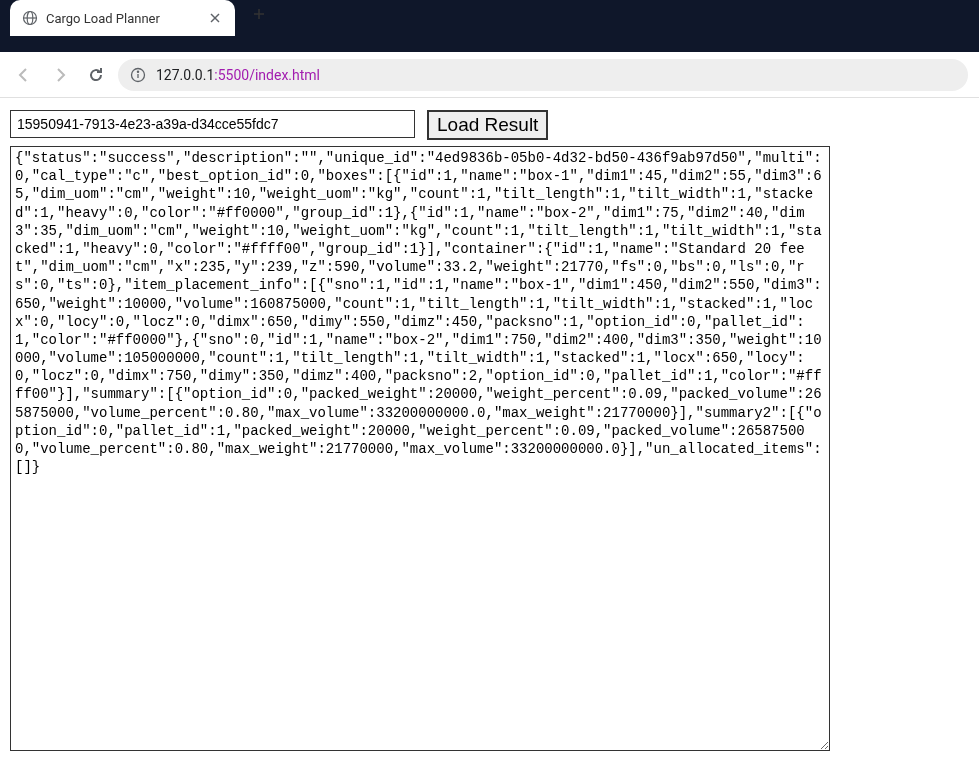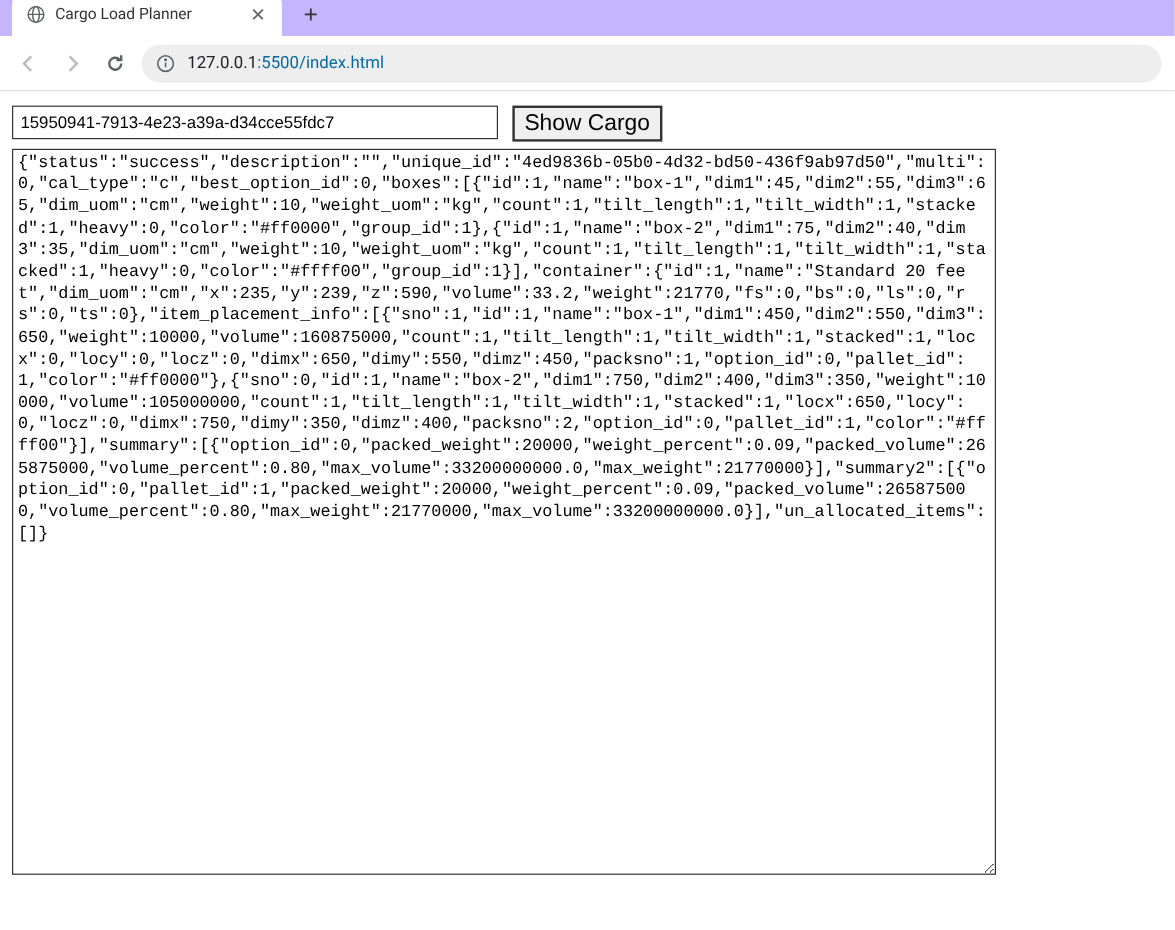--- a/index.html
+++ b/index.html
@@ -8,24 +8,24 @@
       padding: 0;
     }
     body {
       font-family: -apple-system, BlinkMacSystemFont, "Segoe UI", Roboto, sans-serif;
       background: #fff;
       width: 979px;
       height: 775px;
       overflow: hidden;
     }
     .browser-chrome {
-      background: #c4b5fd;
-      height: 30px;
-      display: flex;
-      align-items: flex-end;
+      background: #0f172a;
+      height: 52px;
+      display: flex;
+      align-items: flex-start;
       padding-left: 10px;
     }
     .tab {
       background: #fff;
       border-radius: 10px 10px 0 0;
       padding: 8px 12px;
       display: flex;
       align-items: center;
       gap: 8px;
       min-width: 225px;
@@ -99,21 +99,21 @@
       display: flex;
       align-items: center;
       justify-content: center;
       color: #5f6368;
     }
     .url-text {
       font-size: 14px;
       color: #202124;
     }
     .url-path {
-      color: #0369a1;
+      color: #a21caf;
     }
     .content {
       padding: 12px 10px;
     }
     .controls {
       display: flex;
       gap: 12px;
       margin-bottom: 6px;
     }
     .id-input {
@@ -201,16 +201,16 @@
     </span>
     <span class="url-text">
       <span>127.0.0.1</span><span class="url-path">:5500/index.html</span>
     </span>
   </div>
 </div>
 
 <div class="content">
   <div class="controls">
     <input type="text" class="id-input" value="15950941-7913-4e23-a39a-d34cce55fdc7" style="">
-    <button class="show-btn">Show Cargo</button>
+    <button class="show-btn">Load Result</button>
   </div>
   <textarea class="result-box" style="">{"status":"success","description":"","unique_id":"4ed9836b-05b0-4d32-bd50-436f9ab97d50","multi":0,"cal_type":"c","best_option_id":0,"boxes":[{"id":1,"name":"box-1","dim1":45,"dim2":55,"dim3":65,"dim_uom":"cm","weight":10,"weight_uom":"kg","count":1,"tilt_length":1,"tilt_width":1,"stacked":1,"heavy":0,"color":"#ff0000","group_id":1},{"id":1,"name":"box-2","dim1":75,"dim2":40,"dim3":35,"dim_uom":"cm","weight":10,"weight_uom":"kg","count":1,"tilt_length":1,"tilt_width":1,"stacked":1,"heavy":0,"color":"#ffff00","group_id":1}],"container":{"id":1,"name":"Standard 20 feet","dim_uom":"cm","x":235,"y":239,"z":590,"volume":33.2,"weight":21770,"fs":0,"bs":0,"ls":0,"rs":0,"ts":0},"item_placement_info":[{"sno":1,"id":1,"name":"box-1","dim1":450,"dim2":550,"dim3":650,"weight":10000,"volume":160875000,"count":1,"tilt_length":1,"tilt_width":1,"stacked":1,"locx":0,"locy":0,"locz":0,"dimx":650,"dimy":550,"dimz":450,"packsno":1,"option_id":0,"pallet_id":1,"color":"#ff0000"},{"sno":0,"id":1,"name":"box-2","dim1":750,"dim2":400,"dim3":350,"weight":10000,"volume":105000000,"count":1,"tilt_length":1,"tilt_width":1,"stacked":1,"locx":650,"locy":0,"locz":0,"dimx":750,"dimy":350,"dimz":400,"packsno":2,"option_id":0,"pallet_id":1,"color":"#ffff00"}],"summary":[{"option_id":0,"packed_weight":20000,"weight_percent":0.09,"packed_volume":265875000,"volume_percent":0.80,"max_volume":33200000000.0,"max_weight":21770000}],"summary2":[{"option_id":0,"pallet_id":1,"packed_weight":20000,"weight_percent":0.09,"packed_volume":265875000,"volume_percent":0.80,"max_weight":21770000,"max_volume":33200000000.0}],"un_allocated_items":[]}</textarea>
 </div>
 
 </body></html>

